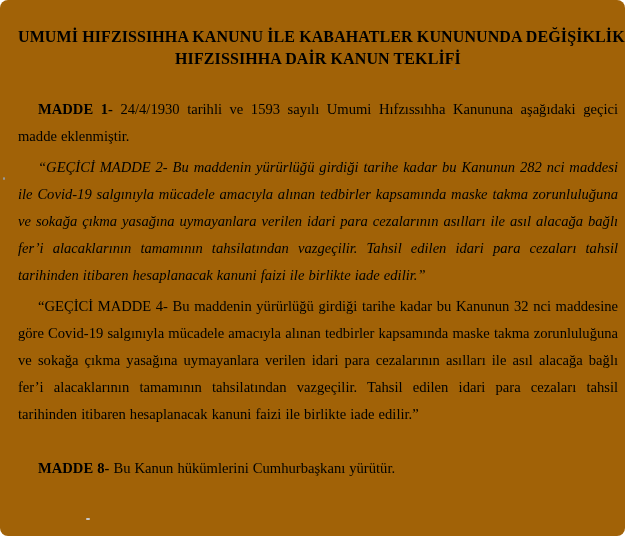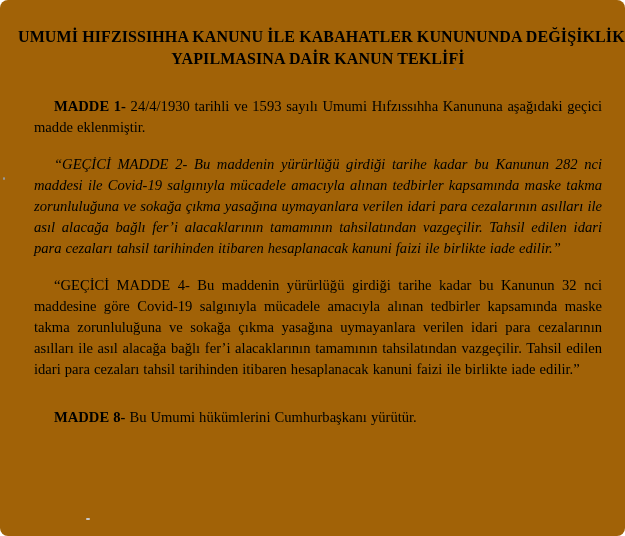--- a/index.html
+++ b/index.html
@@ -26,24 +26,24 @@
       line-height: 22px;
       letter-spacing: 0.1px;
       margin: 0 0 0 0;
     }
     .doc-title .title-line {
       display: block;
       white-space: nowrap;
     }
     .para {
       font-size: 14.6px;
-      line-height: 21px;
+      line-height: 27px;
       text-align: justify;
       text-indent: 20px;
-      margin: 16px;
+      margin: 0;
       word-spacing: 0.4px;
     }
     .para .lbl {
       font-weight: bold;
     }
     .p-madde1   { margin-top: 26px; }
     .p-gecici2  { margin-top: 4px; font-style: italic; }
     .p-madde2   { margin-top: 24px; }
     .p-gecici4  { margin-top: 4px; font-family: Liberation Serif, serif; }
     .p-madde3   { margin-top: 48px; }
@@ -56,30 +56,30 @@
     .artifact-margin { left: 3px;   top: 177px; width: 2px; height: 3px; background: #9a9a9a; }
     .artifact-bottom { left: 86px;  top: 518px; width: 4px; height: 2px; background: #c9c9c9; border-radius: 1px; }
   </style>
 </head>
 <body>
 
 <div class="page">
 
   <h1 class="doc-title">
     <span class="title-line">UMUMİ HIFZISSIHHA KANUNU İLE KABAHATLER KUNUNUNDA DEĞİŞİKLİK</span>
-    <span class="title-line">YAPILMASINA DAİR KANUN TEKLİFİ</span>
+    <span class="title-line">HIFZISSIHHA DAİR KANUN TEKLİFİ</span>
   </h1>
 
   <p class="para p-madde1"><span class="lbl">MADDE 1-</span><span> 24/4/1930 tarihli ve 1593 sayılı Umumi Hıfzıssıhha Kanununa aşağıdaki geçici madde eklenmiştir.</span></p>
 
   <p class="para p-gecici2"><span class="lbl"></span><span>“GEÇİCİ MADDE 2- Bu maddenin yürürlüğü girdiği tarihe kadar bu Kanunun 282 nci maddesi ile Covid-19 salgınıyla mücadele amacıyla alınan tedbirler kapsamında maske takma zorunluluğuna ve sokağa çıkma yasağına uymayanlara verilen idari para cezalarının asılları ile asıl alacağa bağlı fer’i alacaklarının tamamının tahsilatından vazgeçilir. Tahsil edilen idari para cezaları tahsil tarihinden itibaren hesaplanacak kanuni faizi ile birlikte iade edilir.”</span></p>
 
 
   <p class="para p-gecici4"><span class="lbl"></span><span>“GEÇİCİ MADDE 4- Bu maddenin yürürlüğü girdiği tarihe kadar bu Kanunun 32 nci maddesine göre Covid-19 salgınıyla mücadele amacıyla alınan tedbirler kapsamında maske takma zorunluluğuna ve sokağa çıkma yasağına uymayanlara verilen idari para cezalarının asılları ile asıl alacağa bağlı fer’i alacaklarının tamamının tahsilatından vazgeçilir. Tahsil edilen idari para cezaları tahsil tarihinden itibaren hesaplanacak kanuni faizi ile birlikte iade edilir.”</span></p>
 
 
-  <p class="para p-madde4"><span class="lbl">MADDE 8-</span><span> Bu Umumi hükümlerini Cumhurbaşkanı yürütür.</span></p>
+  <p class="para p-madde4"><span class="lbl">MADDE 8-</span><span> Bu Kanun hükümlerini Cumhurbaşkanı yürütür.</span></p>
 
   <div class="artifact artifact-title"></div>
   <div class="artifact artifact-margin"></div>
   <div class="artifact artifact-bottom"></div>
 
 </div>
 
 </body></html>

